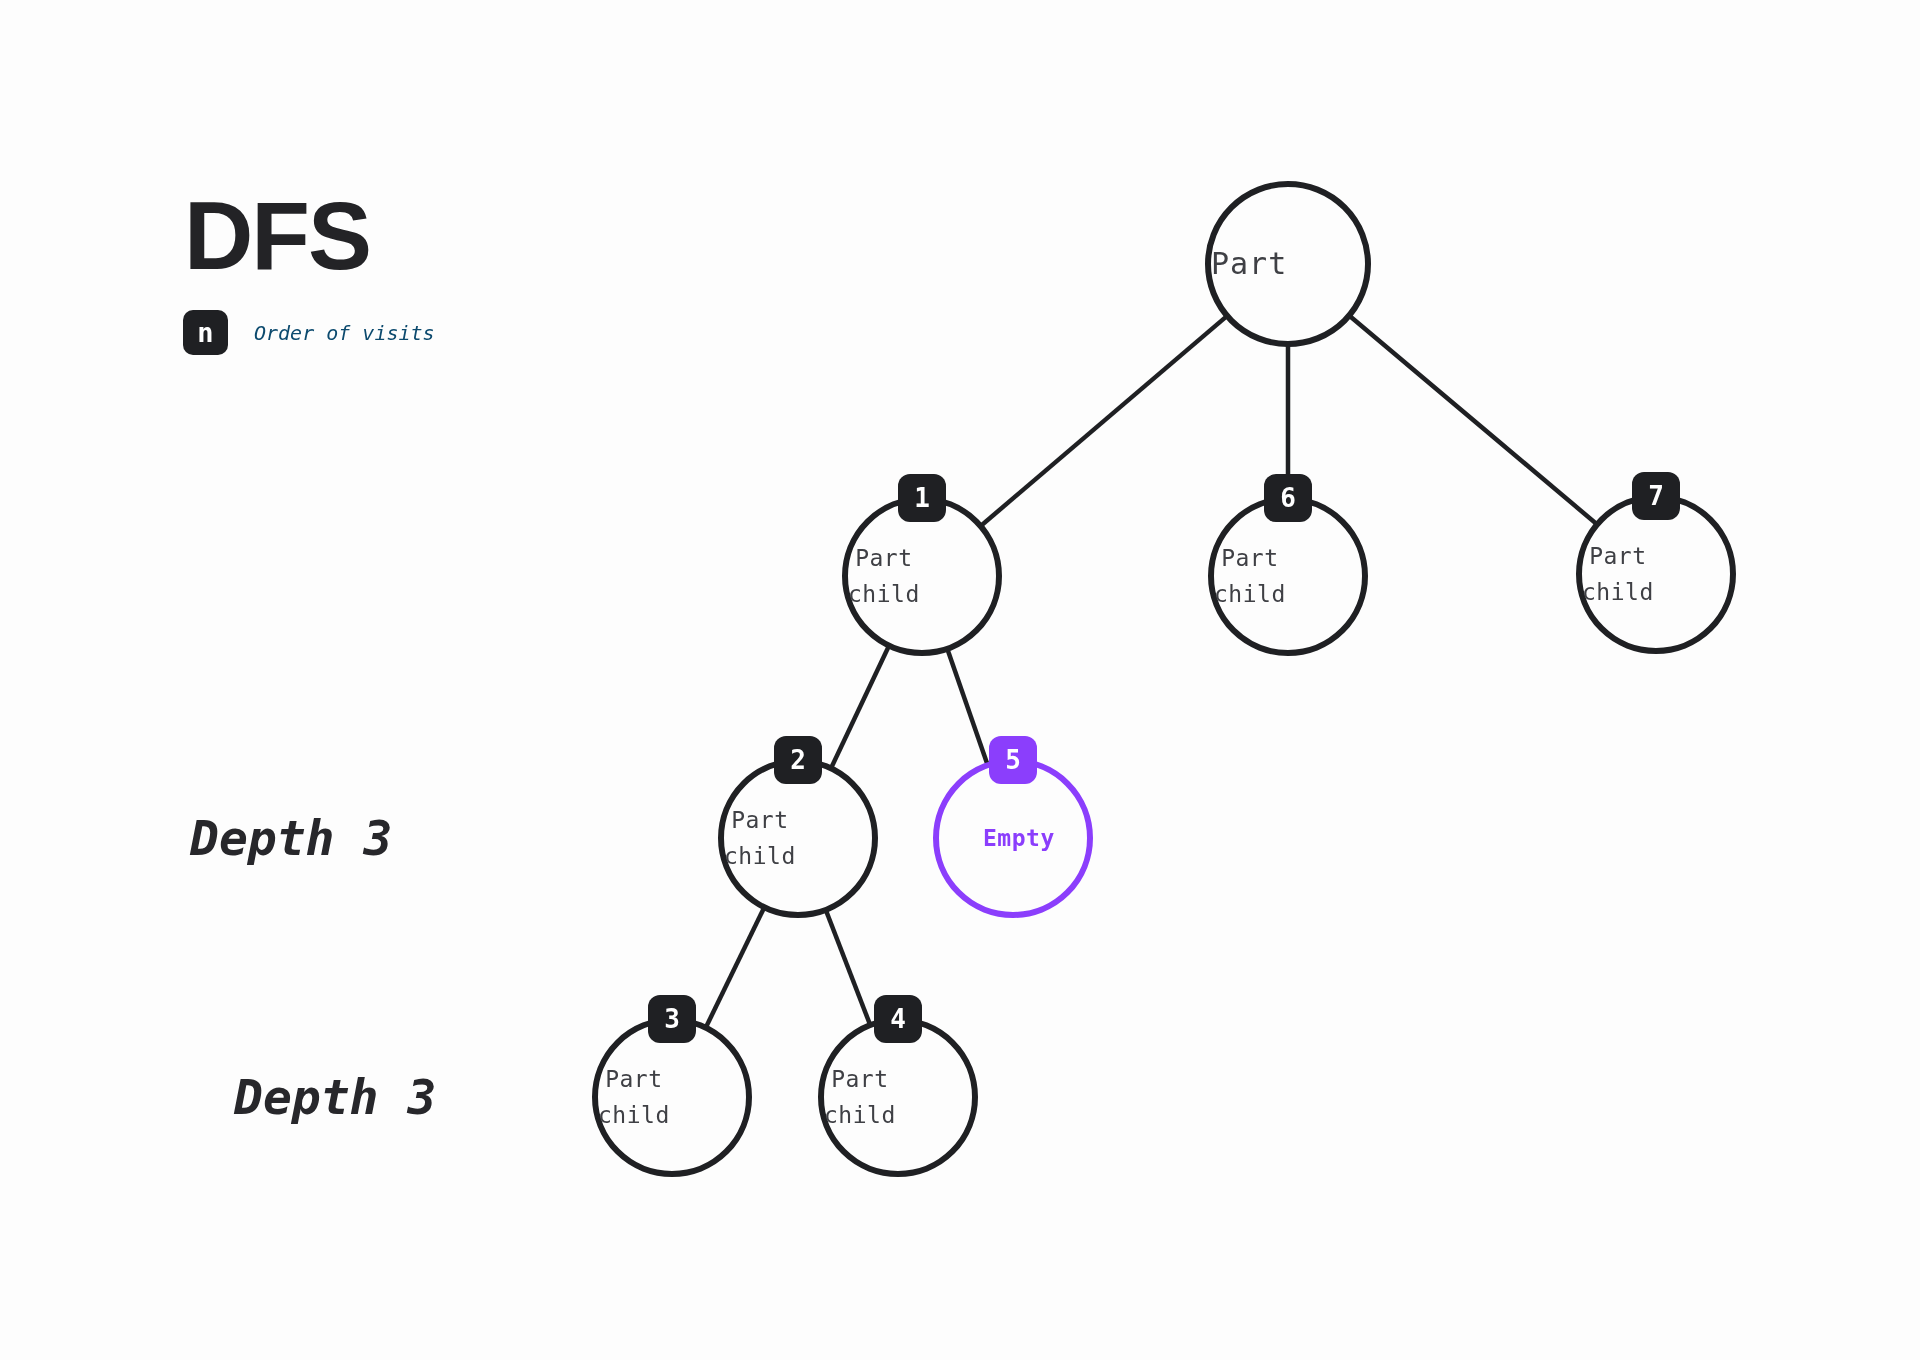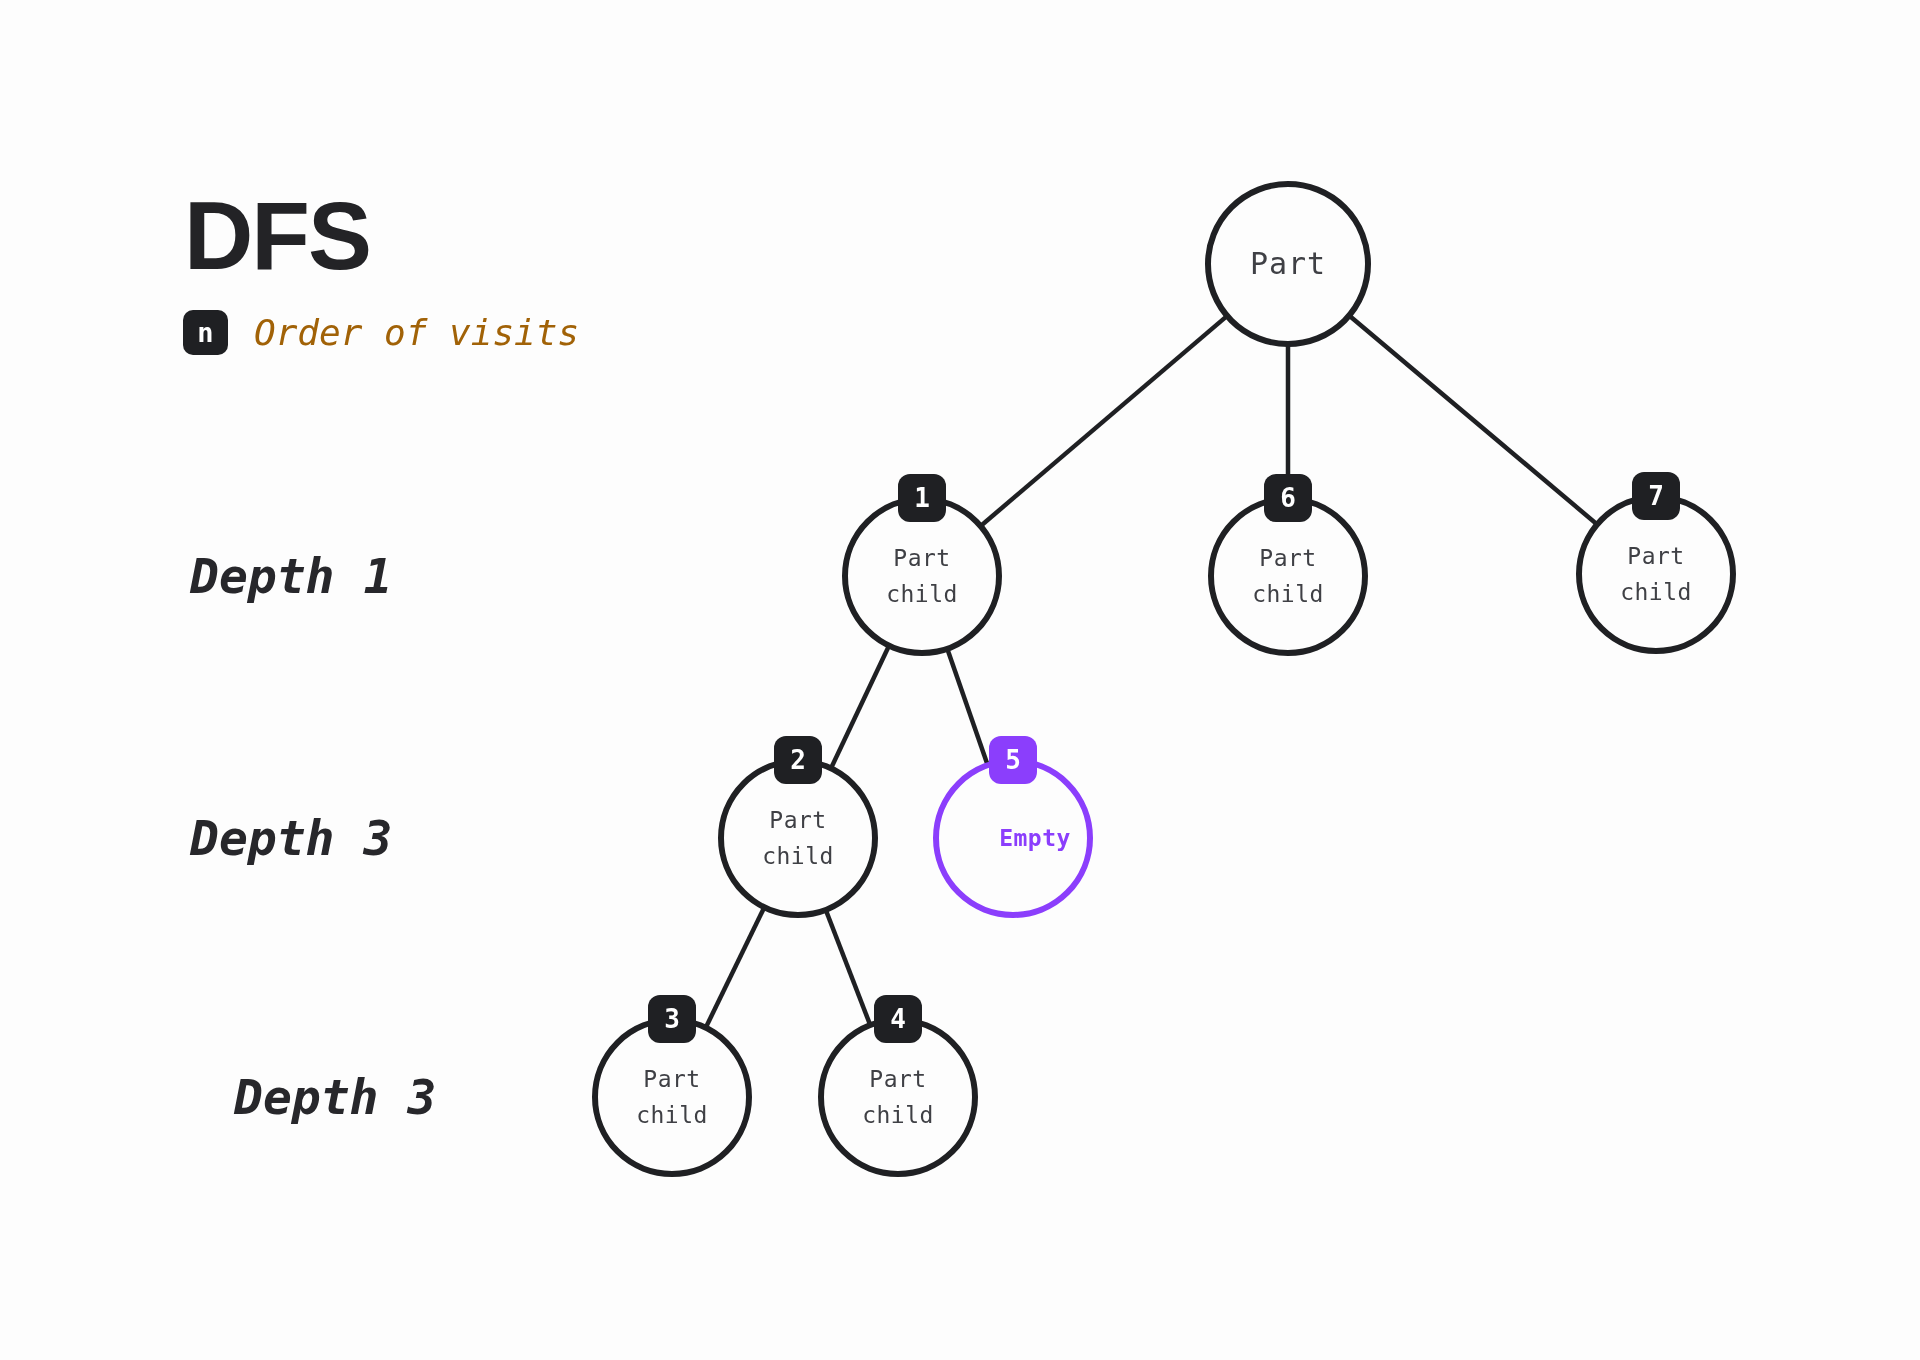--- a/index.html
+++ b/index.html
@@ -58,22 +58,22 @@
     border-radius: 10px;
     color: #ffffff;
     font-weight: bold;
     font-size: 27px;
     display: flex;
     align-items: center;
     justify-content: center;
   }
   .legend-label {
     font-style: italic;
-    font-size: 36px;
-    color: #a16207;
+    font-size: 20px;
+    color: #0c4a6e;
     white-space: nowrap;
   }
   
   .depth-label {
     position: absolute;
     left: 190px;
     transform: translateY(-50%);
     font-style: italic;
     font-weight: 600;
     font-size: 48px;
@@ -87,21 +87,21 @@
   
   .node {
     position: absolute;
     transform: translate(-50%, -50%);
     width: 160px; height: 160px;
     background: var(--background);
     border: 6px solid var(--ink);
     border-radius: 50%;
     display: flex;
     align-items: center;
-    justify-content: center;
+    justify-content: flex-start;
     z-index: 2;
   }
   .node--root { width: 166px; height: 166px; }
   .node-label {
     font-size: 23px;
     line-height: 36px;
     color: var(--node-text);
     text-align: center;
     white-space: pre-line;
     letter-spacing: 0.5px;
@@ -148,21 +148,20 @@
     <line x1="798" y1="838" x2="898" y2="1097"></line>
   </svg>
 
   <h1 class="title">DFS</h1>
 
   <div class="legend">
     <span class="legend-badge">n</span>
     <span class="legend-label">Order of visits</span>
   </div>
 
-  <div class="depth-label depth-1">Depth 1</div>
   <div class="depth-label depth-2">Depth 3</div>
   <div class="depth-label depth-3">Depth 3</div>
 
   <div class="node node--root" style="left:1288px; top:264px;">
     <span class="node-label">Part</span>
   </div>
 
   <div class="node" style="left:922px; top:576px;">
     <span class="order-badge">1</span>
     <span class="node-label">Part

